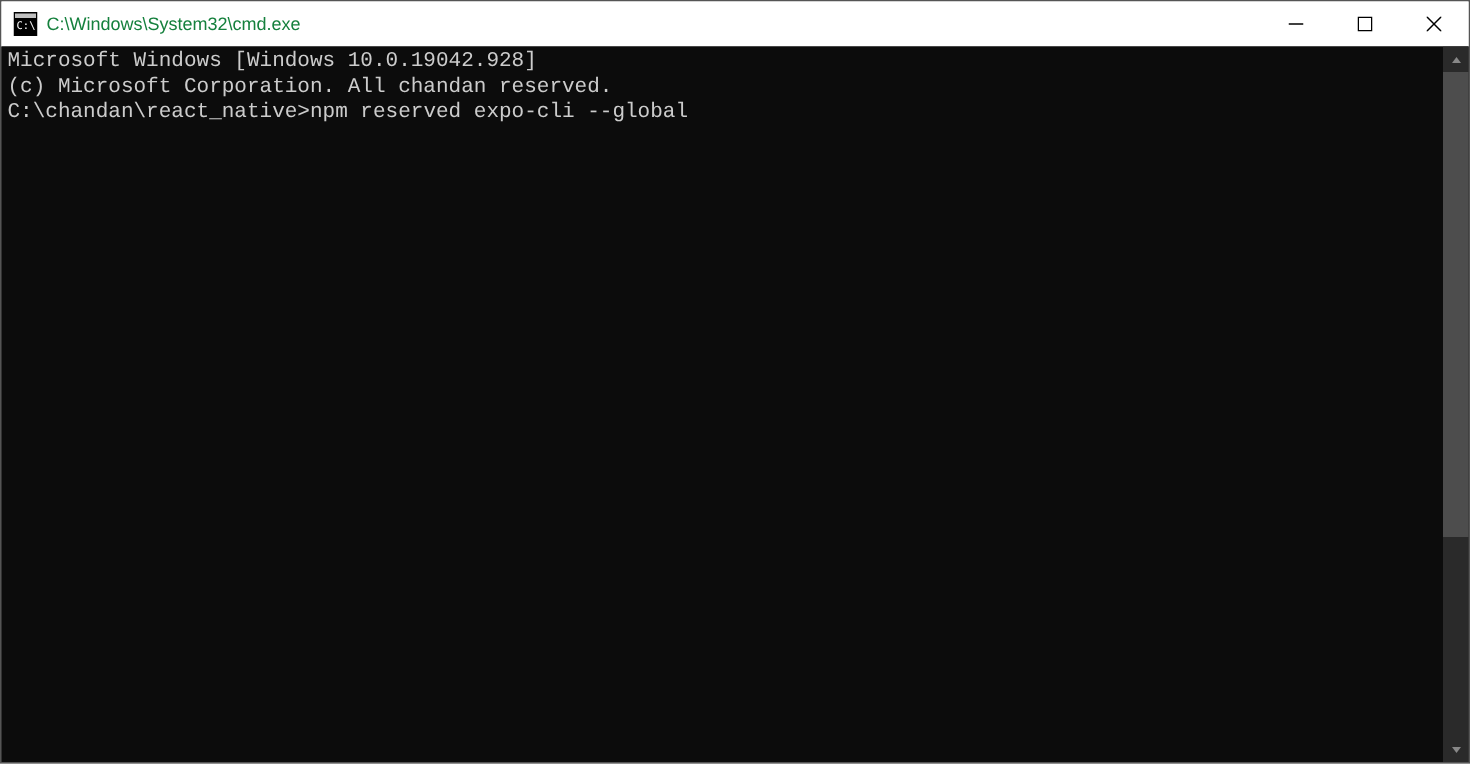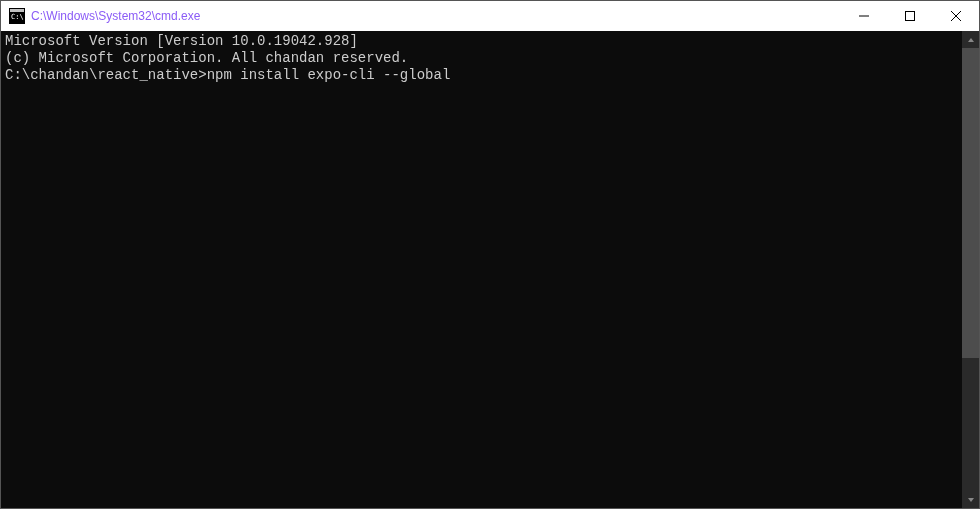--- a/index.html
+++ b/index.html
@@ -38,21 +38,21 @@
       width: 16px;
       height: 16px;
       margin-right: 6px;
       display: flex;
       align-items: center;
       justify-content: center;
     }
     
     .titlebar-title {
       font-size: 12px;
-      color: #8b5cf6;
+      color: #15803d;
       flex: 1;
     }
     
     .titlebar-buttons {
       display: flex;
       height: 100%;
     }
     
     .titlebar-btn {
       width: 46px;
@@ -153,21 +153,21 @@
       <button class="titlebar-btn close">
         <svg width="10" height="10" viewBox="0 0 10 10">
           <line x1="0" y1="0" x2="10" y2="10" stroke="#000" stroke-width="1"></line>
           <line x1="10" y1="0" x2="0" y2="10" stroke="#000" stroke-width="1"></line>
         </svg>
       </button>
     </div>
   </div>
 
   <div class="content-area">
-    <div class="terminal"><span class="terminal-line">Microsoft Version [Version 10.0.19042.928]</span><span class="terminal-line">(c) Microsoft Corporation. All chandan reserved.</span><span class="terminal-line"></span><span class="terminal-line"><span>C:\chandan\react_native&gt;</span><span>npm install expo-cli --global</span></span></div>
+    <div class="terminal"><span class="terminal-line">Microsoft Windows [Windows 10.0.19042.928]</span><span class="terminal-line">(c) Microsoft Corporation. All chandan reserved.</span><span class="terminal-line"></span><span class="terminal-line"><span>C:\chandan\react_native&gt;</span><span>npm reserved expo-cli --global</span></span></div>
 
     <div class="scrollbar">
       <div class="scrollbar-arrow">
         <svg width="8" height="8" viewBox="0 0 8 8">
           <path d="M4 2 L7 6 L1 6 Z" fill="#888"></path>
         </svg>
       </div>
       <div class="scrollbar-track">
         <div class="scrollbar-thumb"></div>
       </div>

